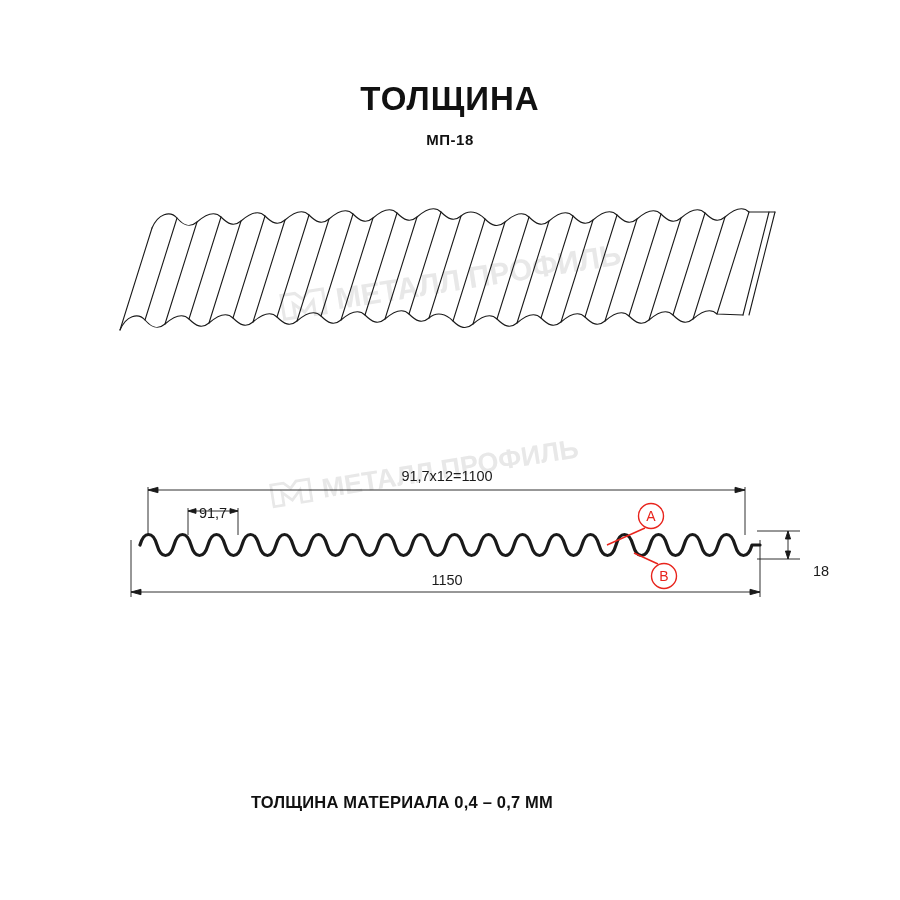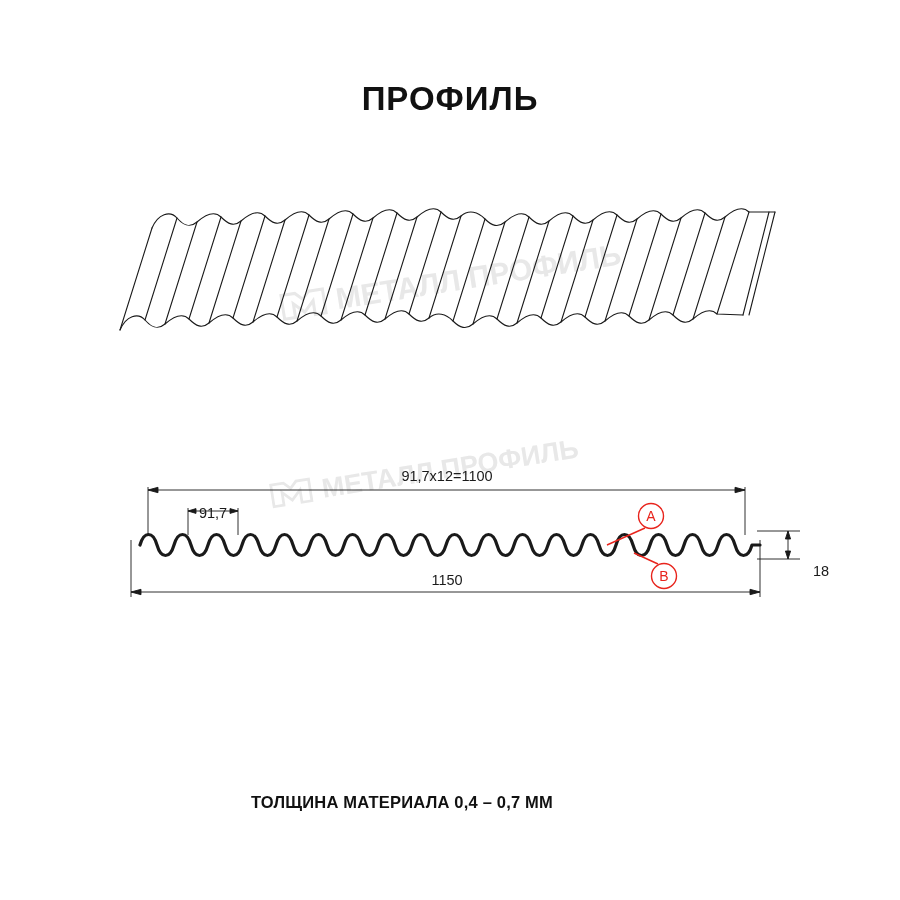--- a/index.html
+++ b/index.html
@@ -84,21 +84,22 @@
     display: inline-block;
     vertical-align: middle;
     margin-right: 10px;
   }
 </style>
 </head>
 <body>
 
 <div class="sheet">
 
-  <div class="title">ПРОФИЛЬ</div>
+  <div class="title">ТОЛЩИНА</div>
+  <div class="subtitle">МП-18</div>
 
   <div class="wm wm1">
     <span class="wm-logo">
       <svg width="46" height="34" viewBox="0 0 46 34">
         <path d="M2,30 L2,6 L16,6 L23,13 L30,6 L44,6 L44,30 L33,30 L33,16 L23,26 L13,16 L13,30 Z" fill="none" stroke="#e8e8e8" stroke-width="3"></path>
       </svg>
     </span><span>МЕТАЛЛ ПРОФИЛЬ</span>
   </div>
 
   <div class="wm wm2">

